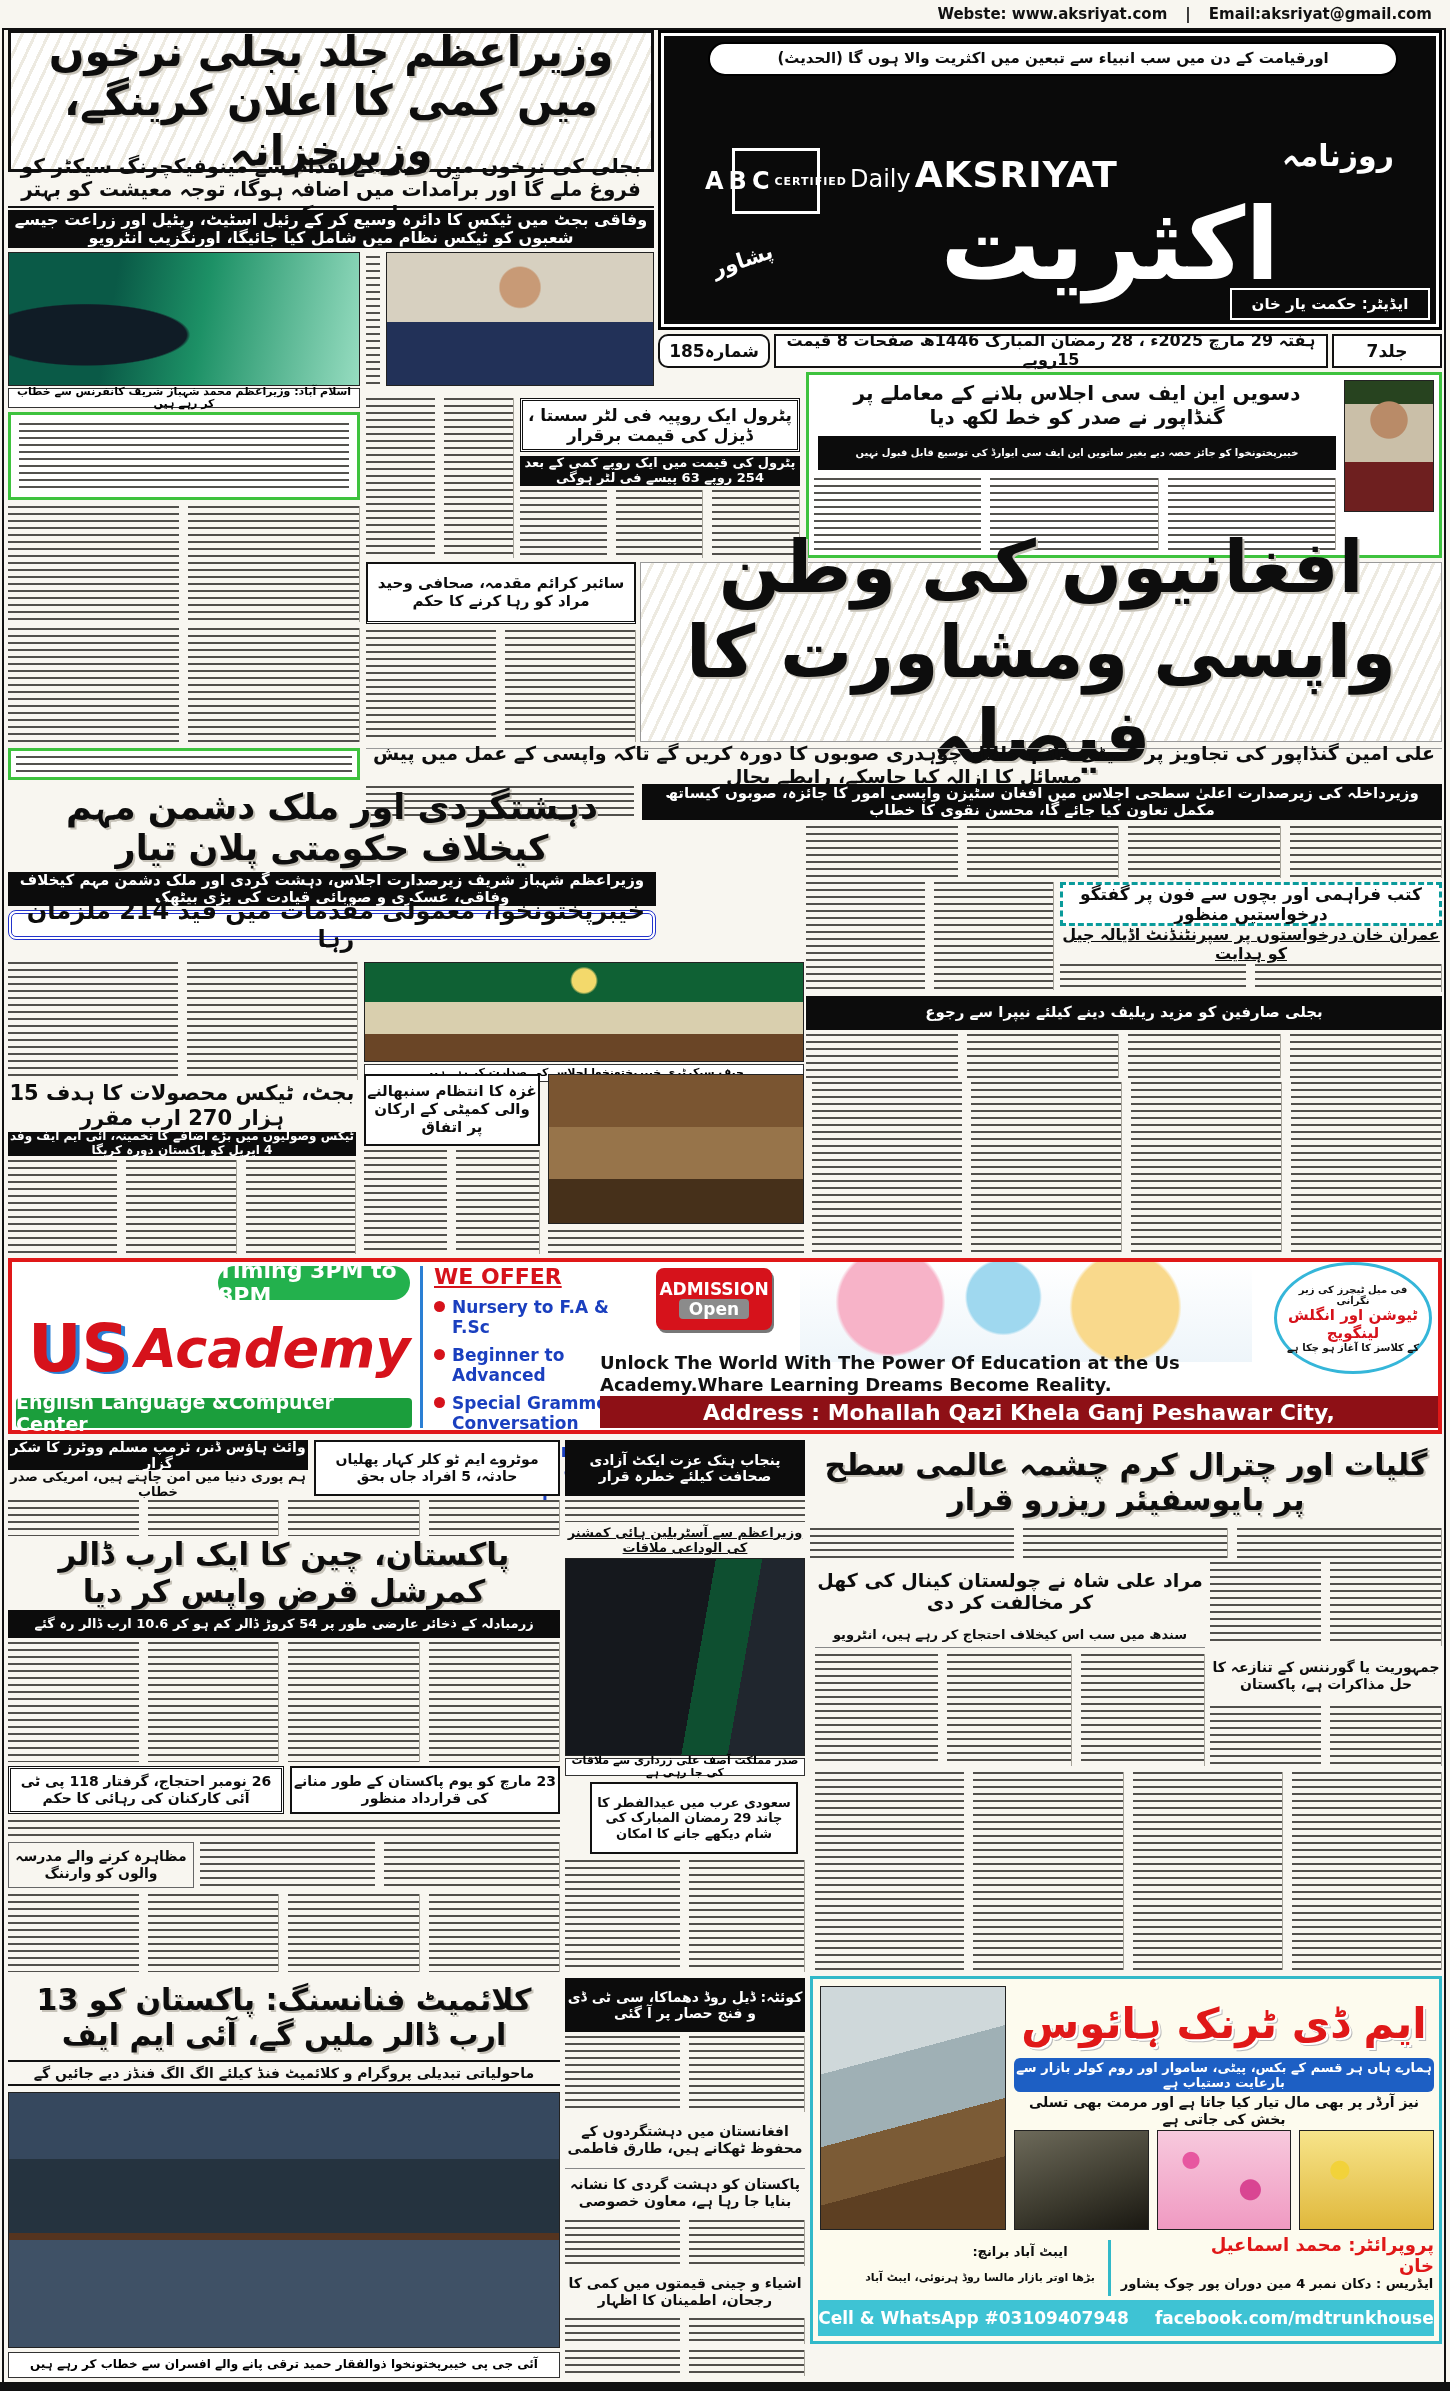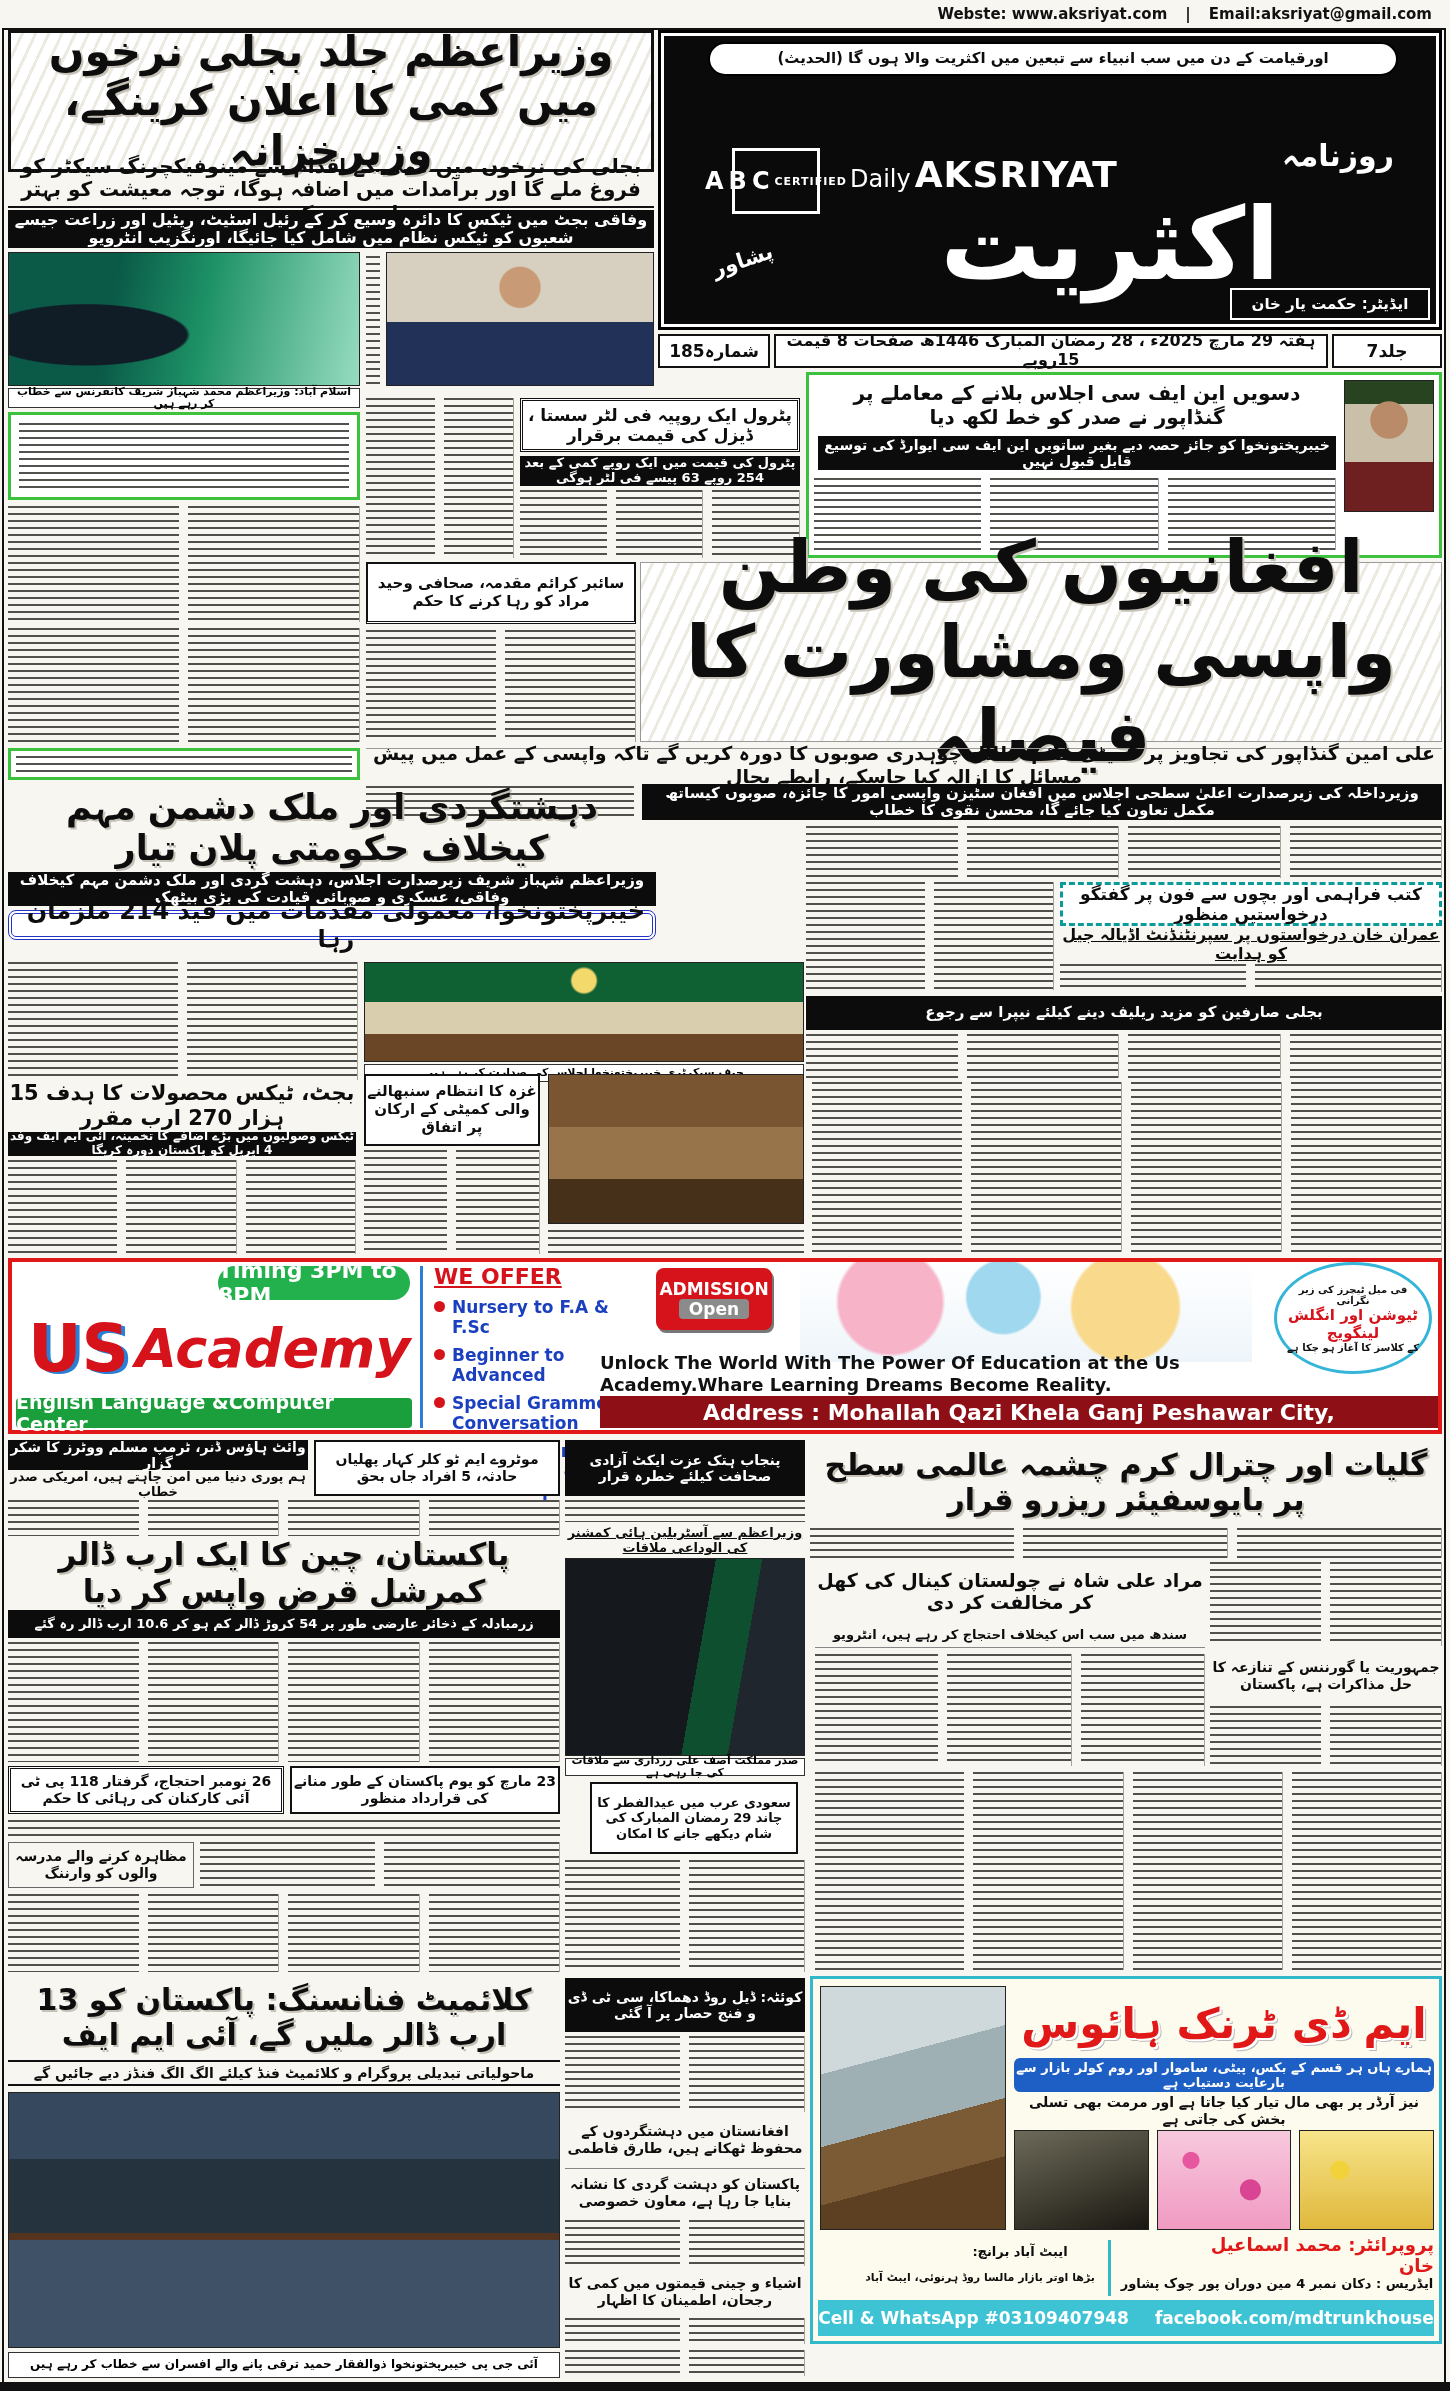--- a/index.html
+++ b/index.html
@@ -84,21 +84,21 @@
   </div>
   <div class="abs" style="left:850px;top:154px;width:300px;height:42px;color:#fff;display:flex;align-items:baseline;gap:4px;">
     <span style="font-size:24px;">Daily</span>
     <span style="font-size:36px;font-weight:bold;letter-spacing:1px;">AKSRIYAT</span>
   </div>
   <div class="abs u" style="left:1258px;top:138px;width:160px;height:46px;color:#fff;font-size:30px;font-weight:bold;text-align:center;">روزنامہ</div>
   <div class="abs u" style="left:700px;top:248px;width:90px;height:40px;color:#fff;font-size:21px;font-weight:bold;transform:rotate(-18deg);text-align:center;">پشاور</div>
   <div class="abs u" style="left:830px;top:182px;width:560px;height:126px;color:#fff;font-size:100px;font-weight:bold;display:flex;align-items:center;justify-content:center;line-height:1;">اکثریت</div>
   <div class="abs u" style="left:1230px;top:288px;width:200px;height:32px;border:2px solid #fff;color:#fff;font-size:15px;font-weight:bold;display:flex;align-items:center;justify-content:center;">ایڈیٹر: حکمت یار خان</div>
 
-  <div class="abs box hl u" style="left:658px;top:334px;width:112px;height:34px;font-size:17px;">شمارہ185</div>
+  <div class="abs box hl u" style="left:658px;top:334px;width:112px;height:34px;font-size:17px;border-radius:10px;">شمارہ185</div>
   <div class="abs box hl u" style="left:774px;top:334px;width:554px;height:34px;font-size:16px;">ہفتہ 29 مارچ 2025ء ، 28 رمضان المبارک 1446ھ صفحات 8 قیمت 15روپے</div>
   <div class="abs box hl u" style="left:1332px;top:334px;width:110px;height:34px;font-size:17px;">جلد7</div>
 
   <div class="abs greenbox" style="left:8px;top:412px;width:352px;height:88px;padding:8px;">
       <div class="fx" style="height:100%;"></div>
     </div>
   <div class="abs cols" style="left:8px;top:506px;width:352px;height:116px;">
       <div class="c"></div>
       <div class="c"></div>
     </div>
@@ -118,21 +118,21 @@
     </div>
   <div class="abs cols" style="left:520px;top:490px;width:280px;height:68px;">
       <div class="c"></div>
       <div class="c"></div>
       <div class="c"></div>
     </div>
 
   <div class="abs greenbox" style="left:806px;top:372px;width:636px;height:186px;"></div>
   <div class="abs photo ph-gand" style="left:1344px;top:380px;width:90px;height:132px;"></div>
   <div class="abs hl u" style="left:818px;top:380px;width:518px;height:52px;font-size:20px;">دسویں این ایف سی اجلاس بلانے کے معاملے پر گنڈاپور نے صدر کو خط لکھ دیا</div>
-  <div class="abs bar u" style="left:818px;top:436px;width:518px;height:34px;font-size:14px;">خیبرپختونخوا کو جائز حصہ دیے بغیر ساتویں این ایف سی ایوارڈ کی توسیع قابل قبول نہیں</div>
+  <div class="abs bar u" style="left:818px;top:436px;width:518px;height:34px;font-size:10px;">خیبرپختونخوا کو جائز حصہ دیے بغیر ساتویں این ایف سی ایوارڈ کی توسیع قابل قبول نہیں</div>
   <div class="abs cols" style="left:814px;top:478px;width:522px;height:72px;">
       <div class="c"></div>
       <div class="c"></div>
       <div class="c"></div>
     </div>
 
   <div class="abs wavy hl u cal" style="left:640px;top:562px;width:802px;height:180px;font-size:72px;border:1px solid #999;">افغانیوں کی وطن واپسی ومشاورت کا فیصلہ</div>
 
   <div class="abs box hl u" style="left:366px;top:562px;width:270px;height:62px;font-size:15px;border-bottom:3px double #111;">سائبر کرائم مقدمہ، صحافی وحید مراد کو رہا کرنے کا حکم</div>
   <div class="abs cols" style="left:366px;top:630px;width:270px;height:112px;">

